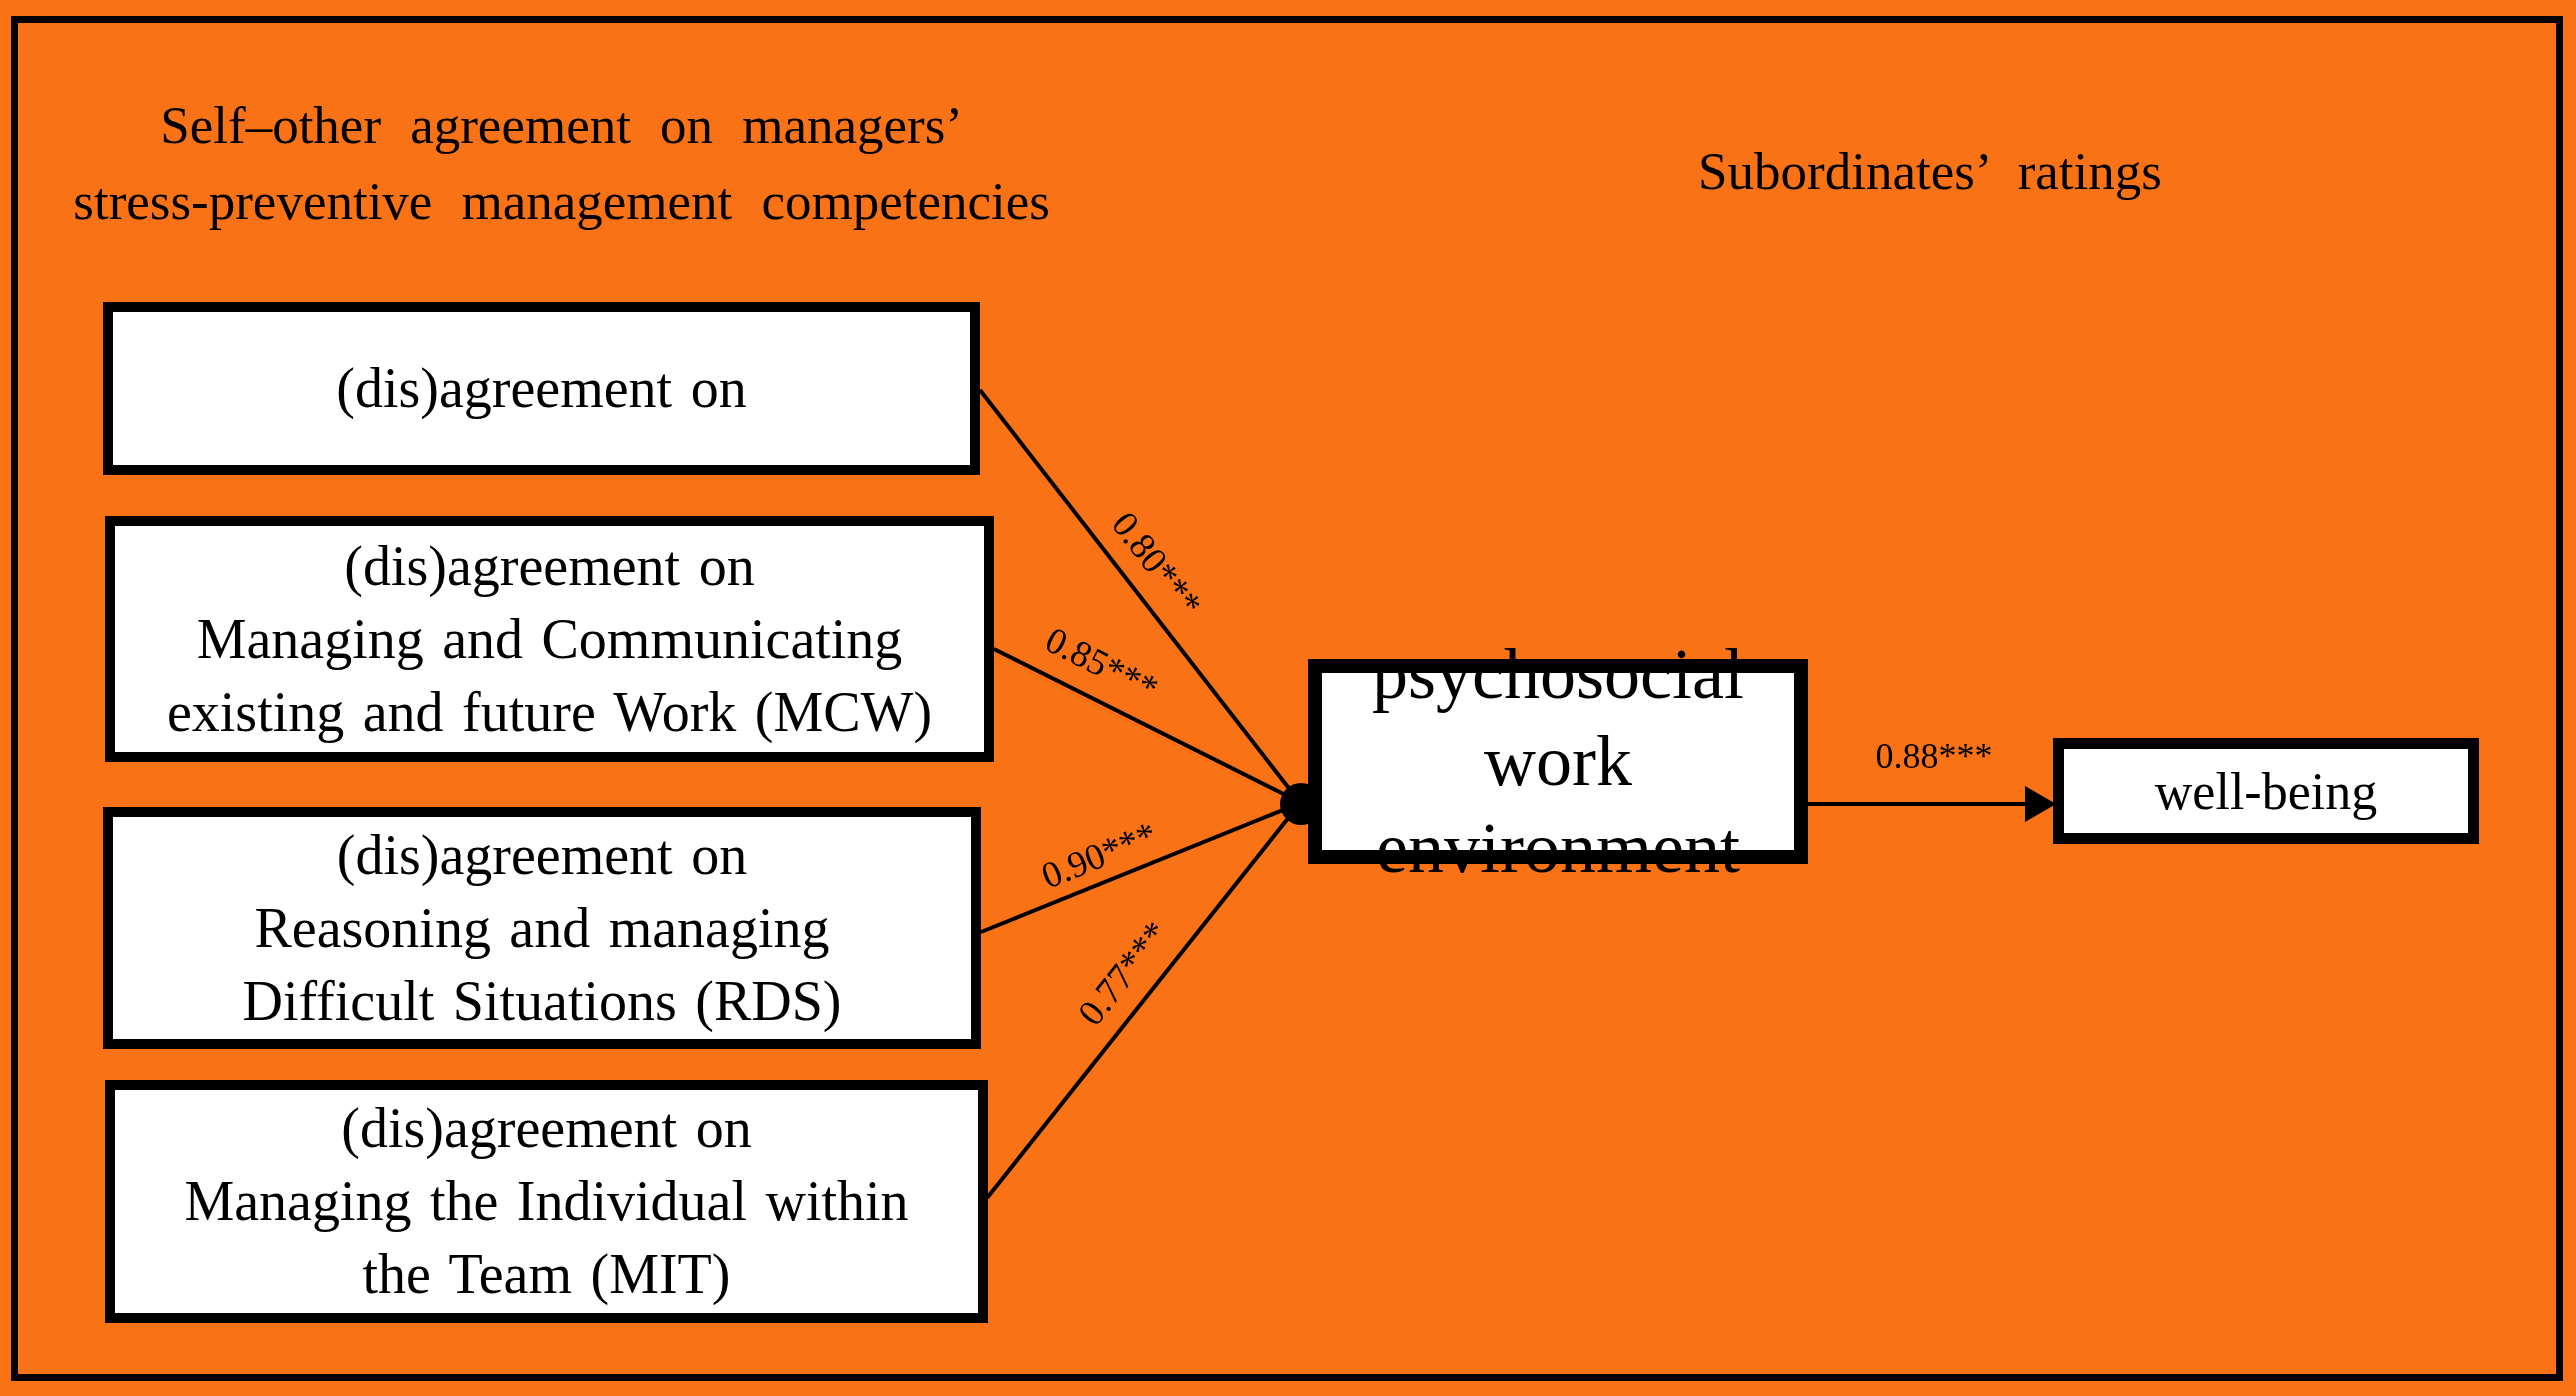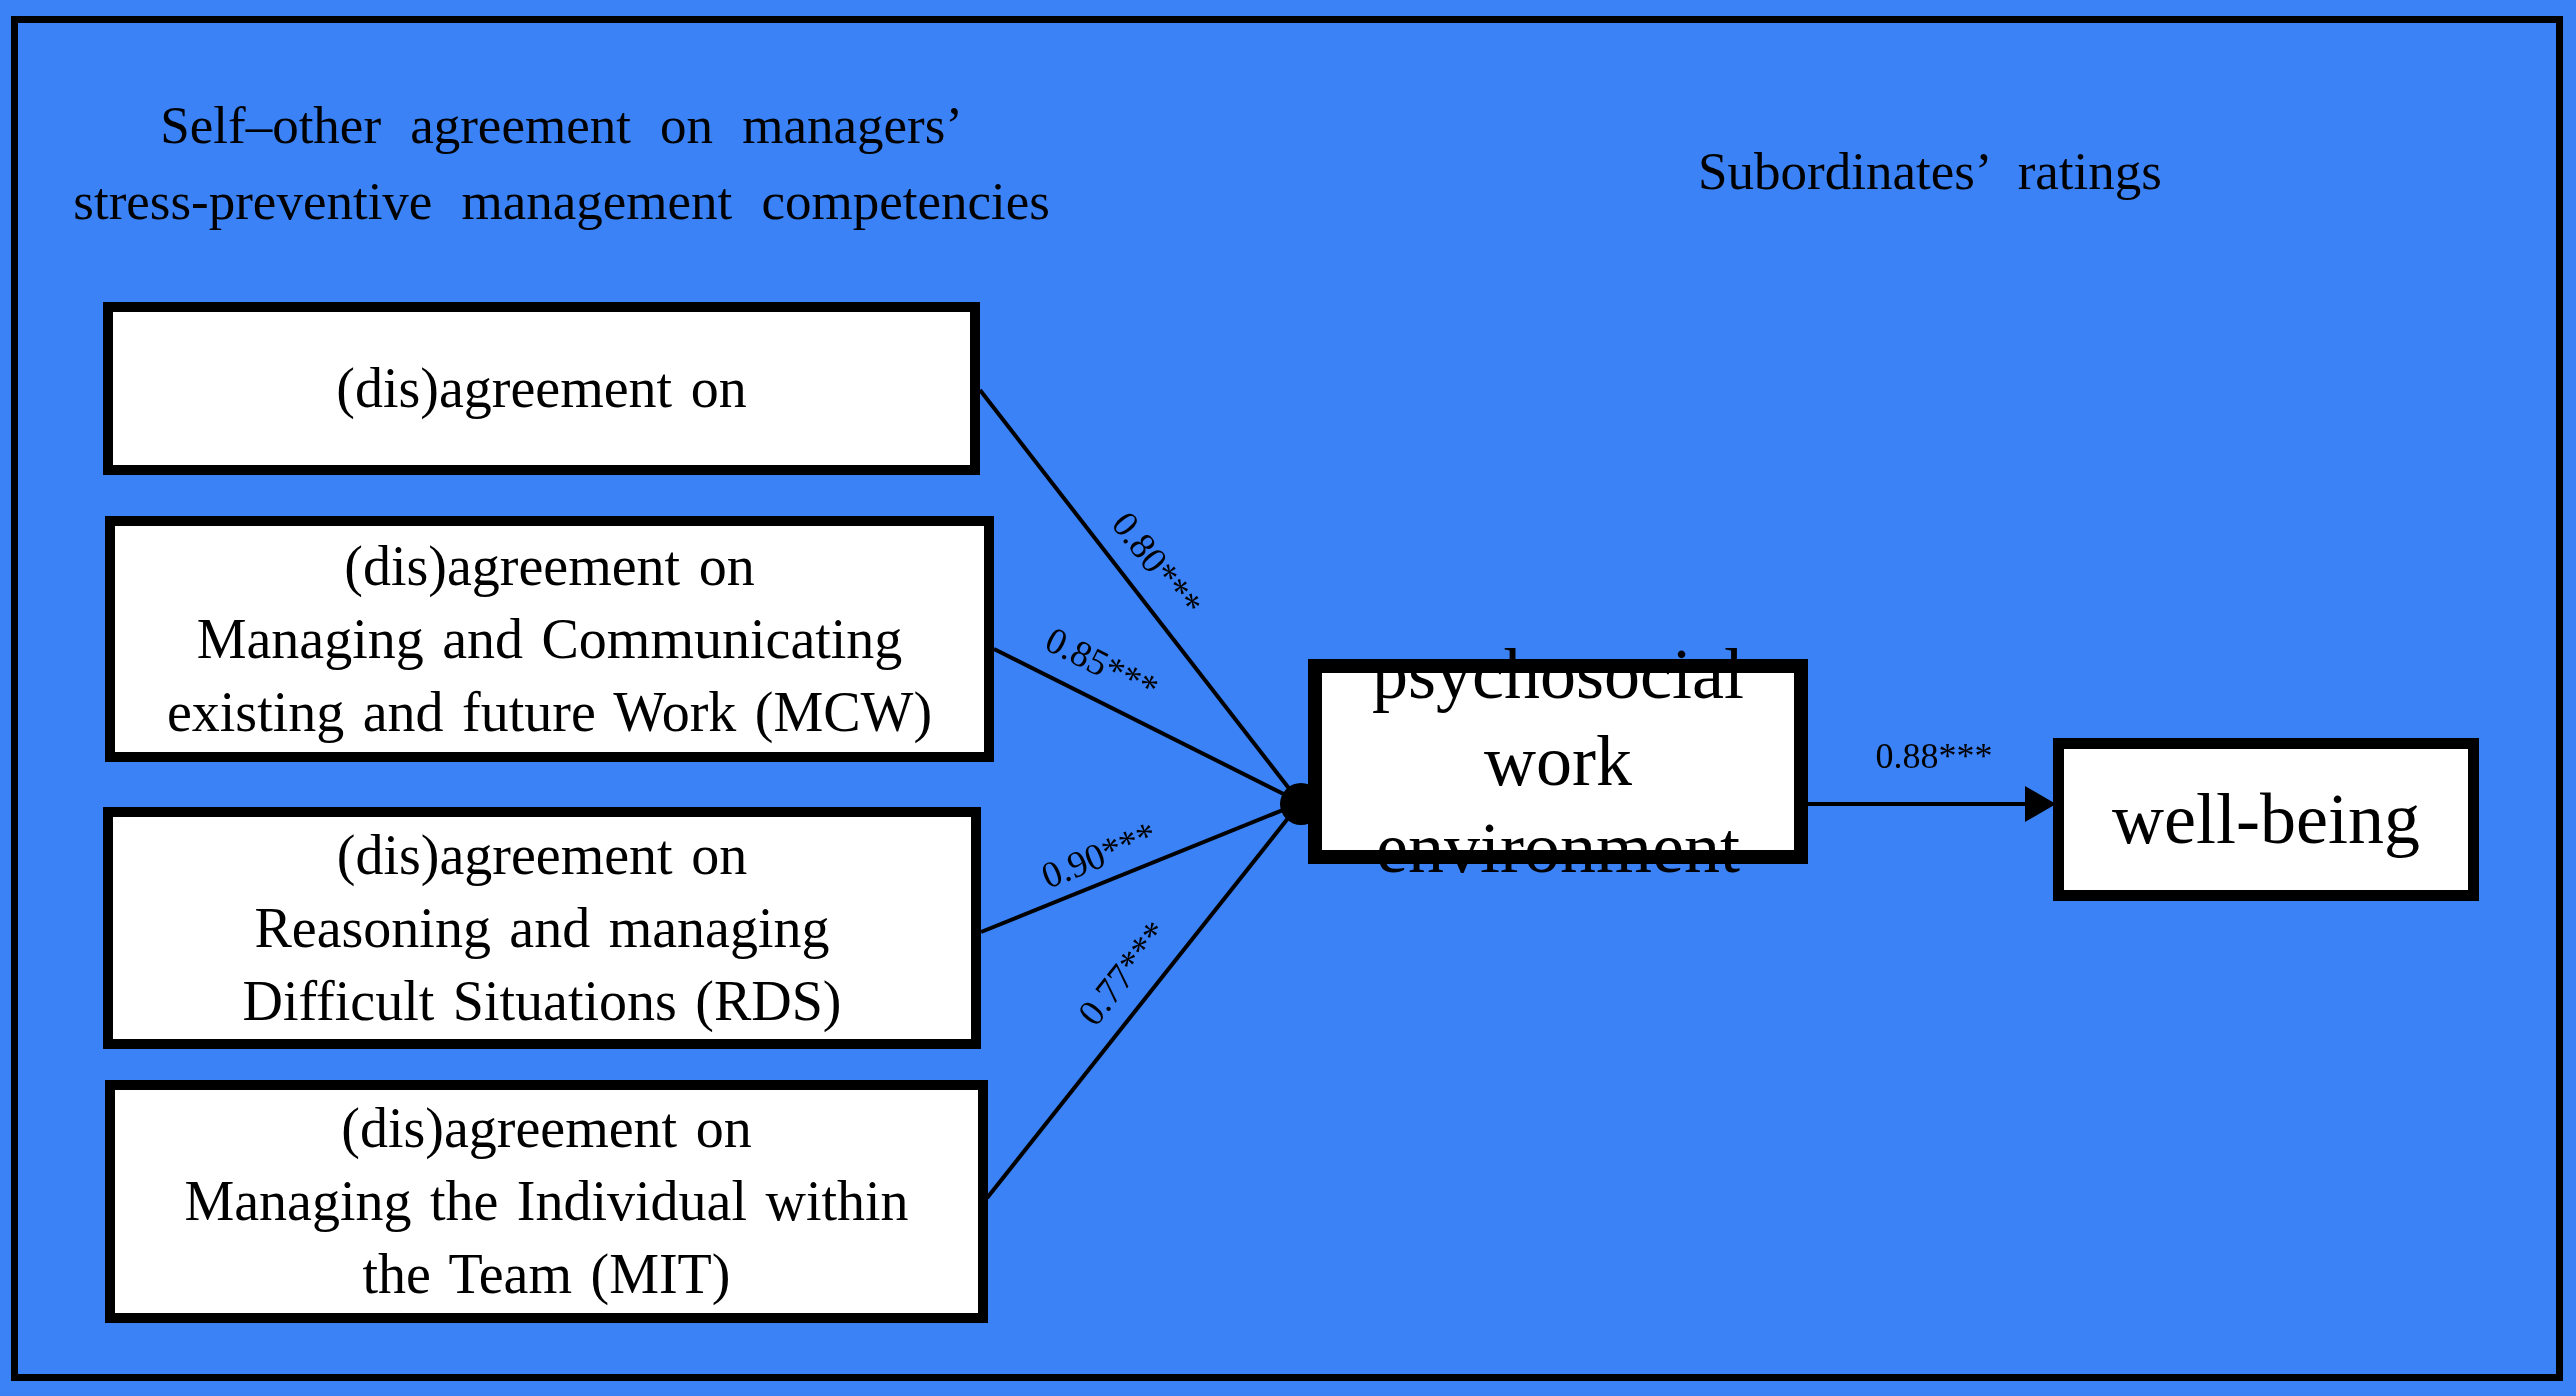--- a/index.html
+++ b/index.html
@@ -1,17 +1,17 @@
 <!DOCTYPE html>
 <html style="font-size:12.5px"><head>
 <meta charset="utf-8">
 <style>
   html,body{margin:0;padding:0;background:#ffffff;}
   .canvas{
-    position:relative;width:2576px;height:1396px;background:#3b82f6;overflow:hidden;
+    position:relative;width:2576px;height:1396px;background:#f97316;overflow:hidden;
     font-family:"Liberation Serif","DejaVu Serif",serif;color:#000;
   }
   .frame{
     position:absolute;left:11px;top:15.6px;width:2552px;height:1365px;
     border:7px solid #000;box-sizing:border-box;
   }
   .heading{
     position:absolute;text-align:center;font-size:53px;line-height:76px;
     word-spacing:0.30em;white-space:nowrap;
   }
@@ -21,21 +21,21 @@
     position:absolute;box-sizing:border-box;background:#fff;border-style:solid;border-color:#000;
     display:flex;flex-direction:column;align-items:center;justify-content:center;
     text-align:center;font-weight:400;word-spacing:0.08em;
   }
   .node .bline{white-space:nowrap;}
   .rr {left:103px;top:302px;width:877px;height:173px;border-width:10px;font-size:56px;line-height:73px;}
   .mcw{left:105px;top:516px;width:889px;height:246px;border-width:10px;font-size:56px;line-height:73px;}
   .rds{left:103px;top:807px;width:878px;height:242px;border-width:10px;font-size:56px;line-height:73px;}
   .mit{left:105px;top:1080px;width:883px;height:243px;border-width:10px;font-size:56px;line-height:73px;}
   .pwe{left:1308px;top:659px;width:500px;height:205px;border-width:14px;font-size:72px;line-height:87px;}
-  .wb {left:2053px;top:738px;width:426px;height:163px;border-width:11px;font-size:72px;line-height:87px;}
+  .wb {left:2053px;top:738px;width:426px;height:106px;border-width:11px;font-size:52px;line-height:87px;}
   .edge{
     position:absolute;height:3.9px;background:#000;transform-origin:0 50%;
   }
   .e1{left:980px;top:388px;width:523px;transform:rotate(52.2deg);}
   .e2{left:994px;top:647px;width:344px;transform:rotate(26.6deg);}
   .e3{left:981px;top:930px;width:345px;transform:rotate(-22deg);}
   .e4{left:987px;top:1196px;width:505px;transform:rotate(-51.6deg);}
   .e5{left:1808px;top:802px;width:221px;}
   .arrowhead{
     position:absolute;left:2025px;top:786px;width:0;height:0;

